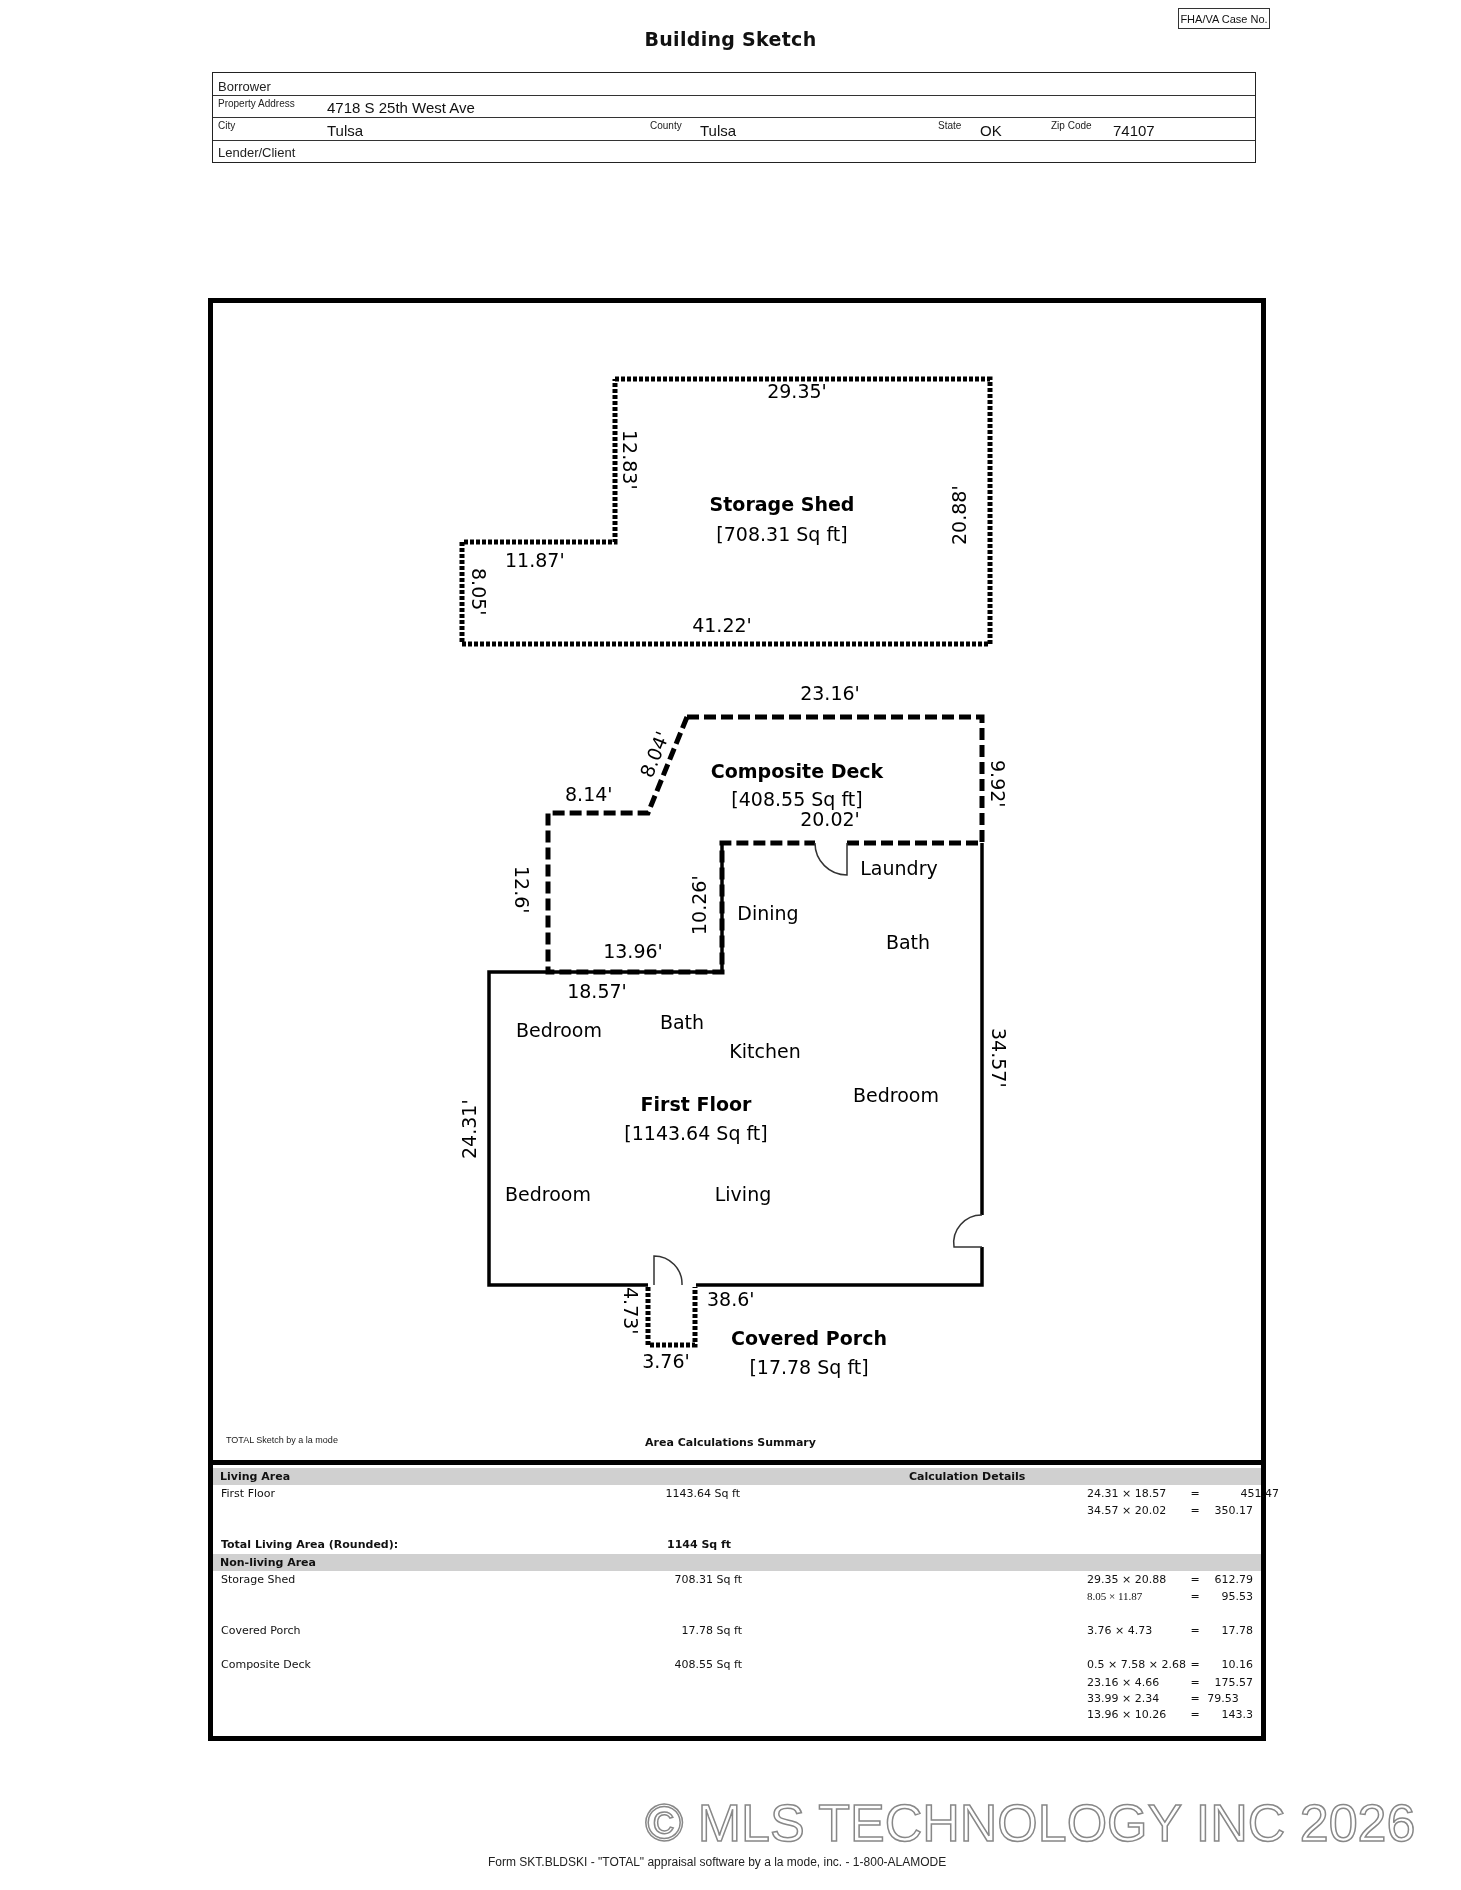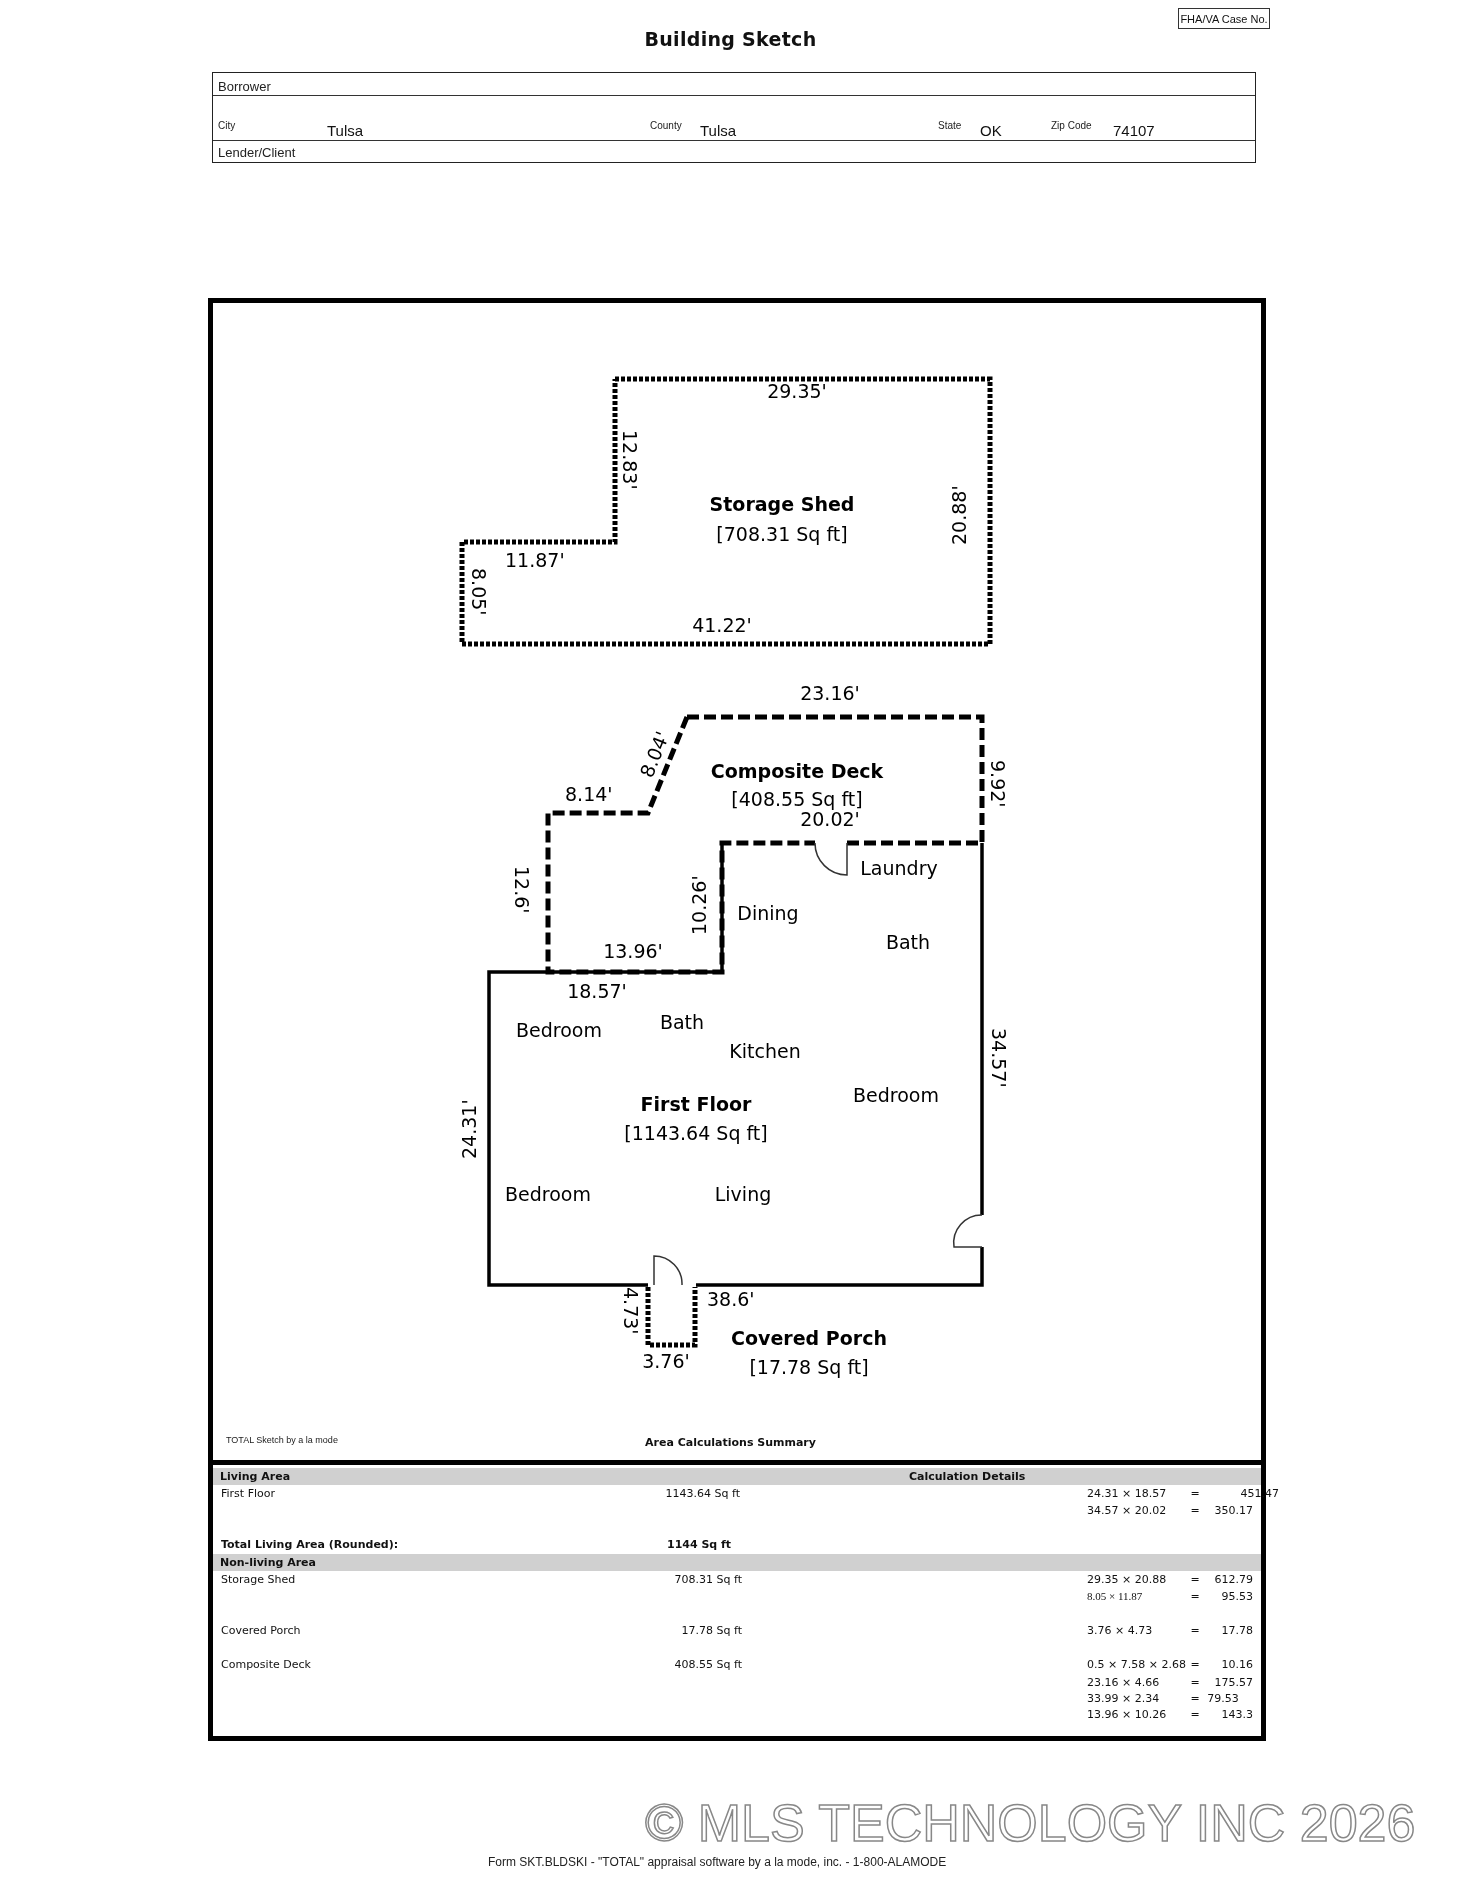--- a/index.html
+++ b/index.html
@@ -30,20 +30,24 @@
 </head>
 <body>
 
 <div class="abs case-box">FHA/VA Case No.</div>
 <div class="abs title">Building Sketch</div>
 
 <div class="abs hdr">
   <div class="hdr-row" style="top:0;height:22px;">
     <span class="lbl lbl-big" style="left:5px;top:6px;">Borrower</span>
     <span class="val" style="left:97px;top:4px;"></span>
+  </div>
+  <div class="hdr-row" style="top:22px;height:22px;">
+    <span class="lbl" style="left:5px;top:3px;">Property Address</span>
+    <span class="val" style="left:114px;top:4px;">4718 S 25th West Ave</span>
   </div>
   <div class="hdr-row" style="top:44px;height:23px;">
     <span class="lbl" style="left:5px;top:3px;">City</span>
     <span class="val" style="left:114px;top:5px;">Tulsa</span>
     <span class="lbl" style="left:437px;top:3px;">County</span>
     <span class="val" style="left:487px;top:5px;">Tulsa</span>
     <span class="lbl" style="left:725px;top:3px;">State</span>
     <span class="val" style="left:767px;top:5px;">OK</span>
     <span class="lbl" style="left:838px;top:3px;">Zip Code</span>
     <span class="val" style="left:900px;top:5px;">74107</span>

